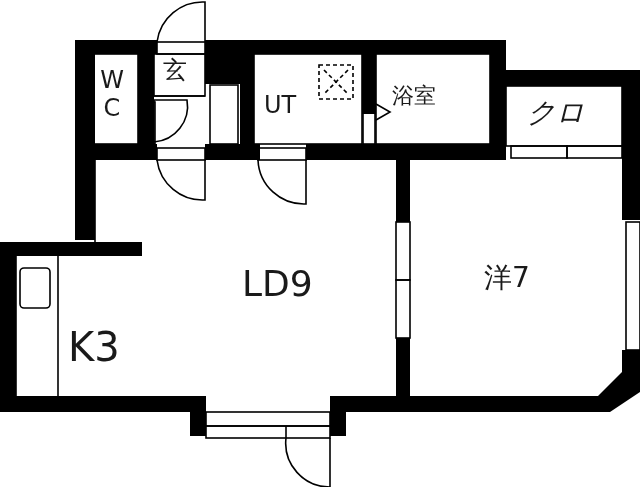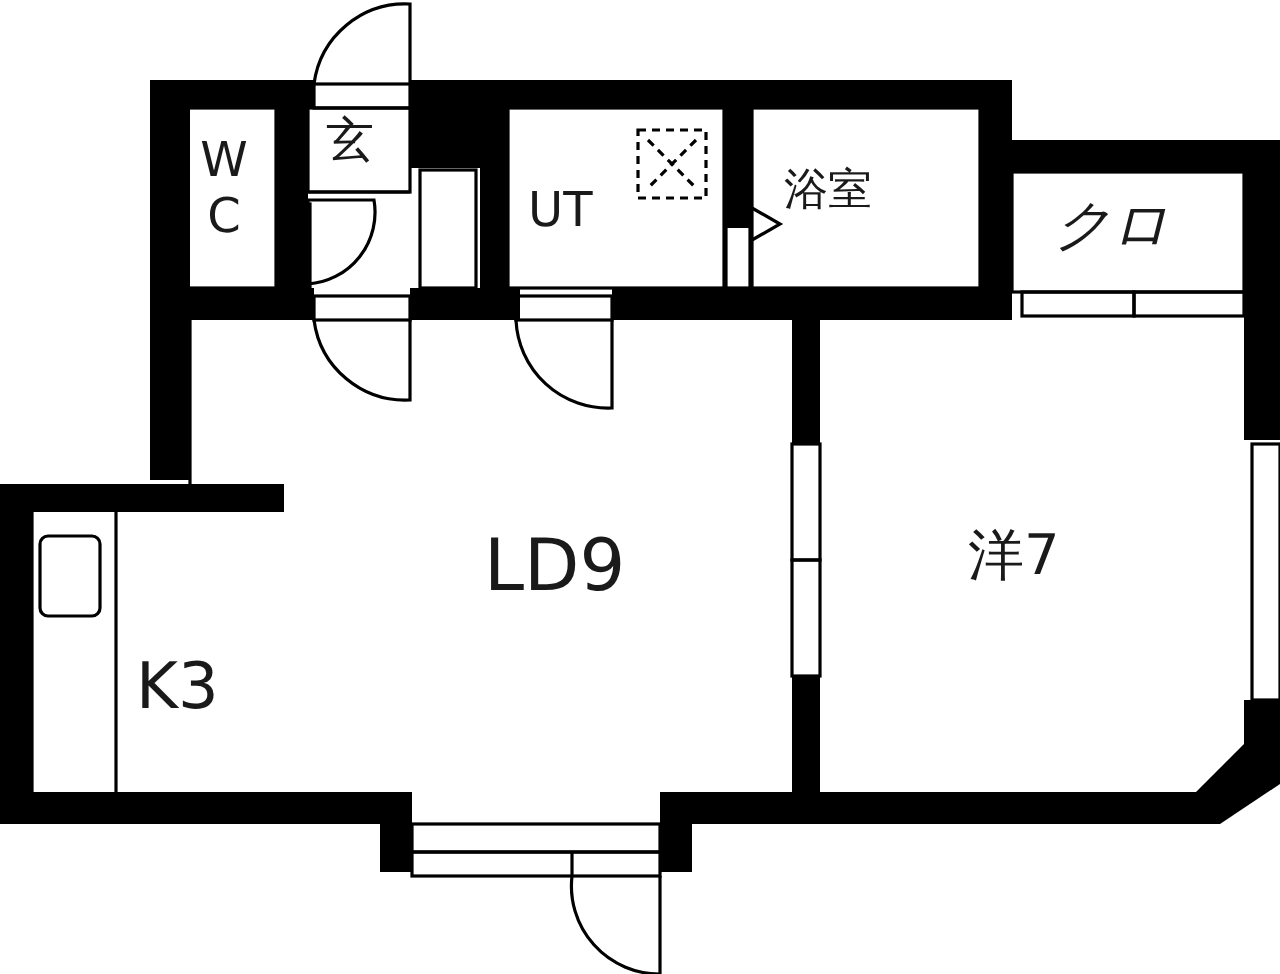--- a/index.html
+++ b/index.html
@@ -6,21 +6,21 @@
   body { width: 640px; height: 487px; overflow: hidden; position: relative; font-family: "DejaVu Sans", "Liberation Sans", sans-serif; }
   #plan { position: absolute; left: 0; top: 0; width: 640px; height: 487px; }
   .lbl { position: absolute; color: #1a1a1a; white-space: nowrap; line-height: 1; }
   .lbl-wc { left: 96px; top: 66px; font-size: 24px; line-height: 28px; text-align: center; width: 32px; }
   .lbl-genkan { left: 163px; top: 58px; font-size: 24px; }
   .lbl-ut { left: 264px; top: 93px; font-size: 24px; }
   .lbl-bath { left: 392px; top: 85px; font-size: 22px; }
   .lbl-closet { left: 527px; top: 99px; font-size: 28px; font-style: italic; }
   .lbl-ld { left: 206px; top: 266px; font-size: 36px; margin-left: 36px; }
   .lbl-yo { left: 484px; top: 264px; font-size: 28px; }
-  .lbl-k { left: 68px; top: 327px; font-size: 32px; }
+  .lbl-k { left: 68px; top: 327px; font-size: 40px; }
 </style>
 </head>
 <body>
 
 <svg id="plan" viewBox="0 0 640 487" xmlns="http://www.w3.org/2000/svg">
 
   <g fill="#000">
 
     <rect x="75" y="40" width="25" height="10"></rect>
     <rect x="75" y="40" width="20" height="200"></rect>

